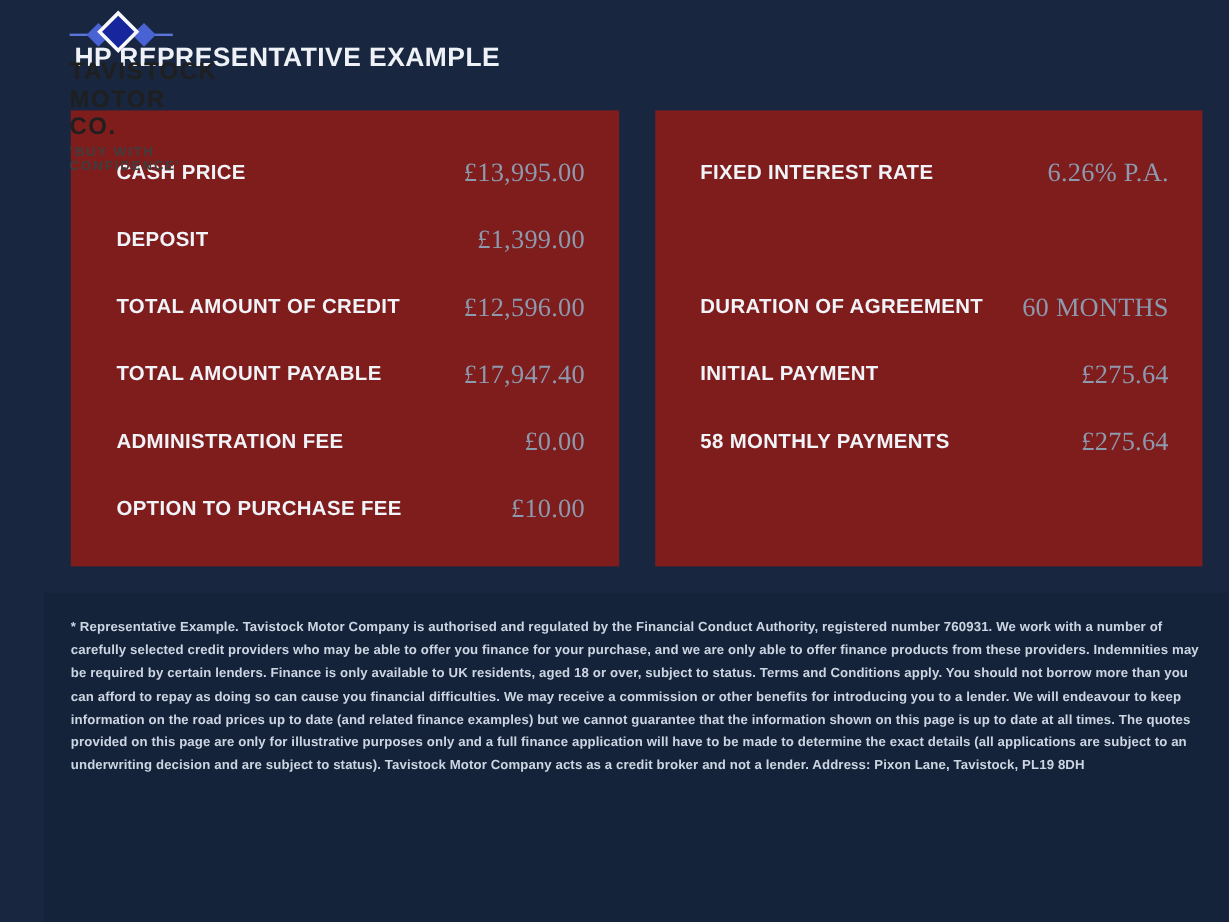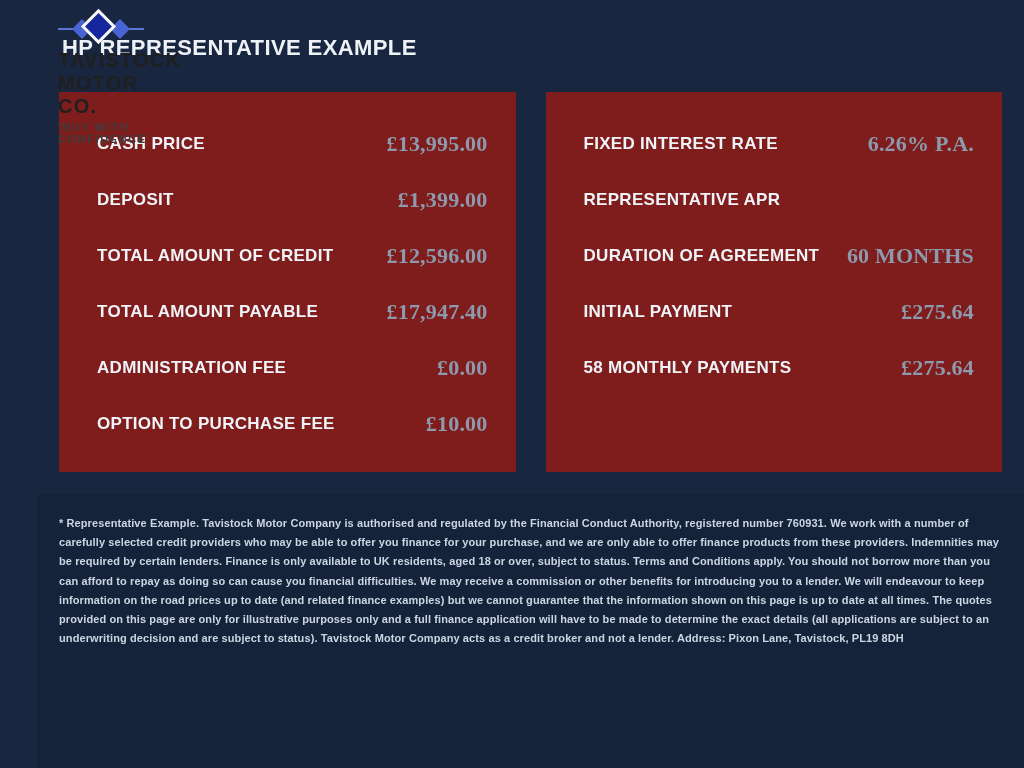--- a/index.html
+++ b/index.html
@@ -47,21 +47,21 @@
   .panels { display:flex; gap:30px; margin:31px 22px 0 22px; }
   .panel {
     flex:1 1 0; background:#7f1d1d; padding:24px 28px 20px 38px; height:380px;
   }
   .frow { height:56px; display:flex; align-items:center; justify-content:space-between; }
   .flabel {
     font-size:17px; font-weight:700; color:#f0f3f7; letter-spacing:0.3px;
   }
   .fvalue {
     font-family:"Liberation Serif", serif;
-    font-size:22px; font-weight:700; color:#8d99ad; letter-spacing:0.2px;
+    font-size:22px; font-weight:400; color:#8d99ad; letter-spacing:0.2px;
   }
 
   
   .footer {
     margin-top:22px; background:#15233a; flex:1 1 auto;
     padding:20px 24px 16px 22px;
   }
   .disclaimer {
     font-size:11px; font-weight:700; color:#ccd5e2; line-height:19.2px; letter-spacing:0.1px;
     max-width:982px;
@@ -120,21 +120,20 @@
           <span class="fvalue">£10.00</span>
         </div>
       </div>
 
       <div class="panel">
         <div class="frow">
           <span class="flabel">FIXED INTEREST RATE</span>
           <span class="fvalue">6.26% P.A.</span>
         </div>
         <div class="frow">
-          <span class="flabel">REPRESENTATIVE APR</span>
         </div>
         <div class="frow">
           <span class="flabel">DURATION OF AGREEMENT</span>
           <span class="fvalue">60 MONTHS</span>
         </div>
         <div class="frow">
           <span class="flabel">INITIAL PAYMENT</span>
           <span class="fvalue">£275.64</span>
         </div>
         <div class="frow">

